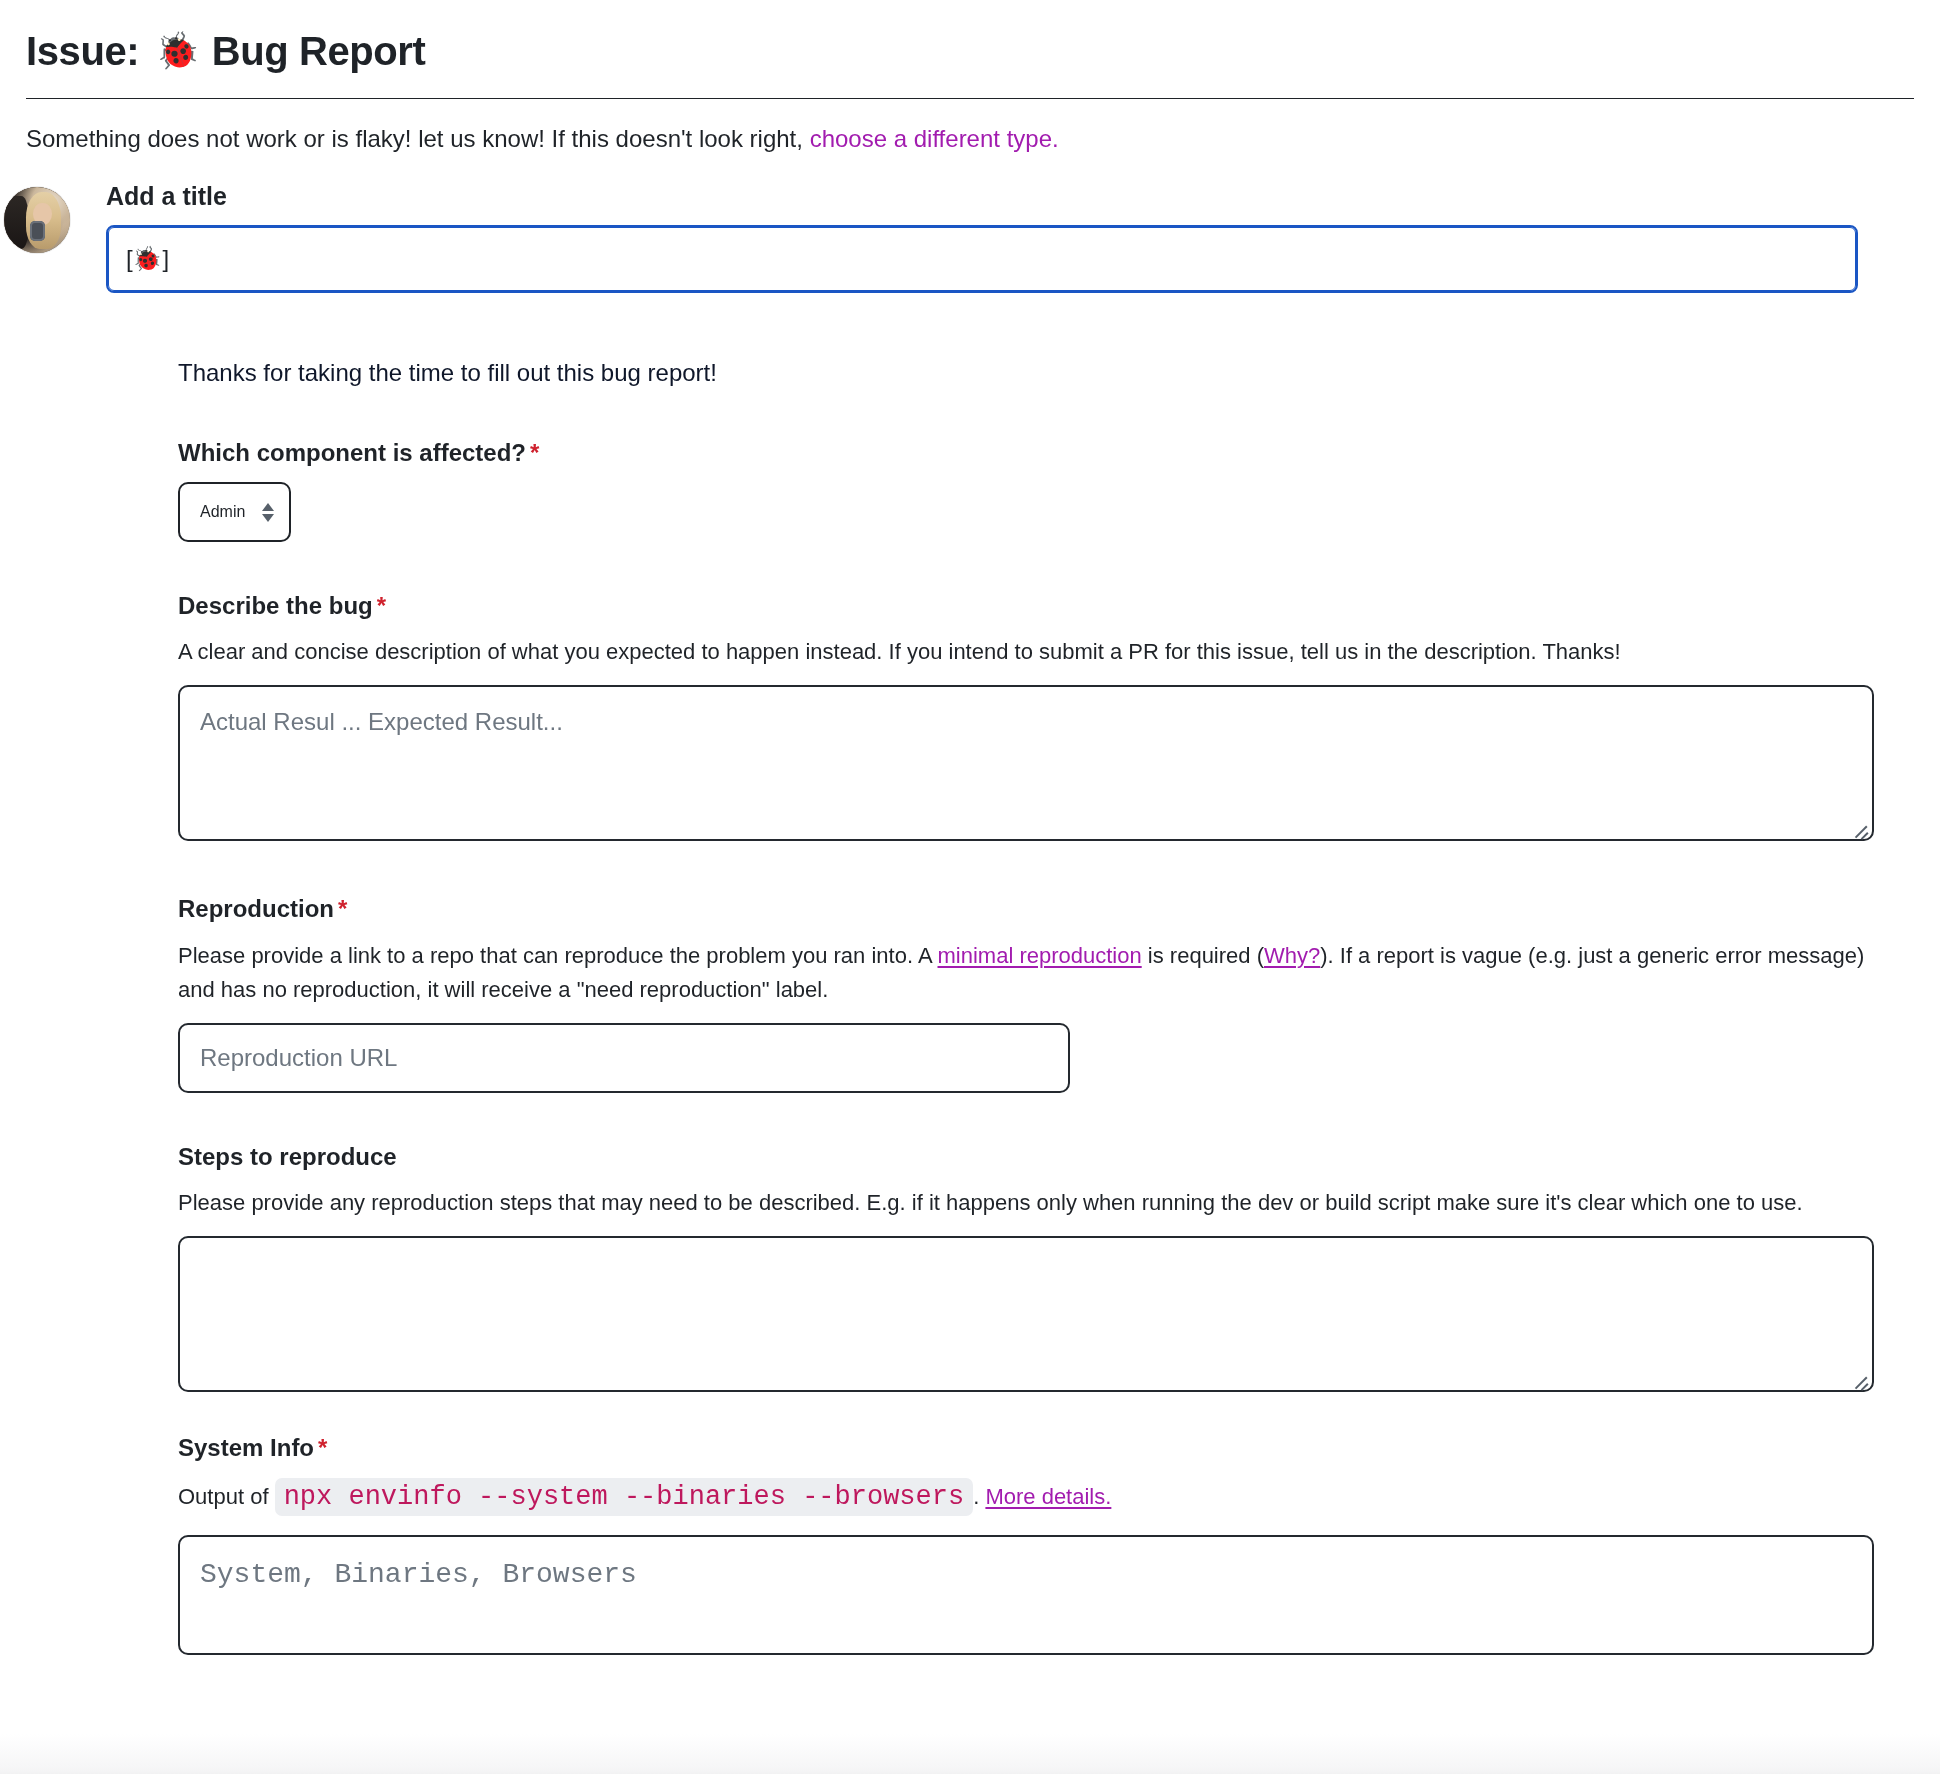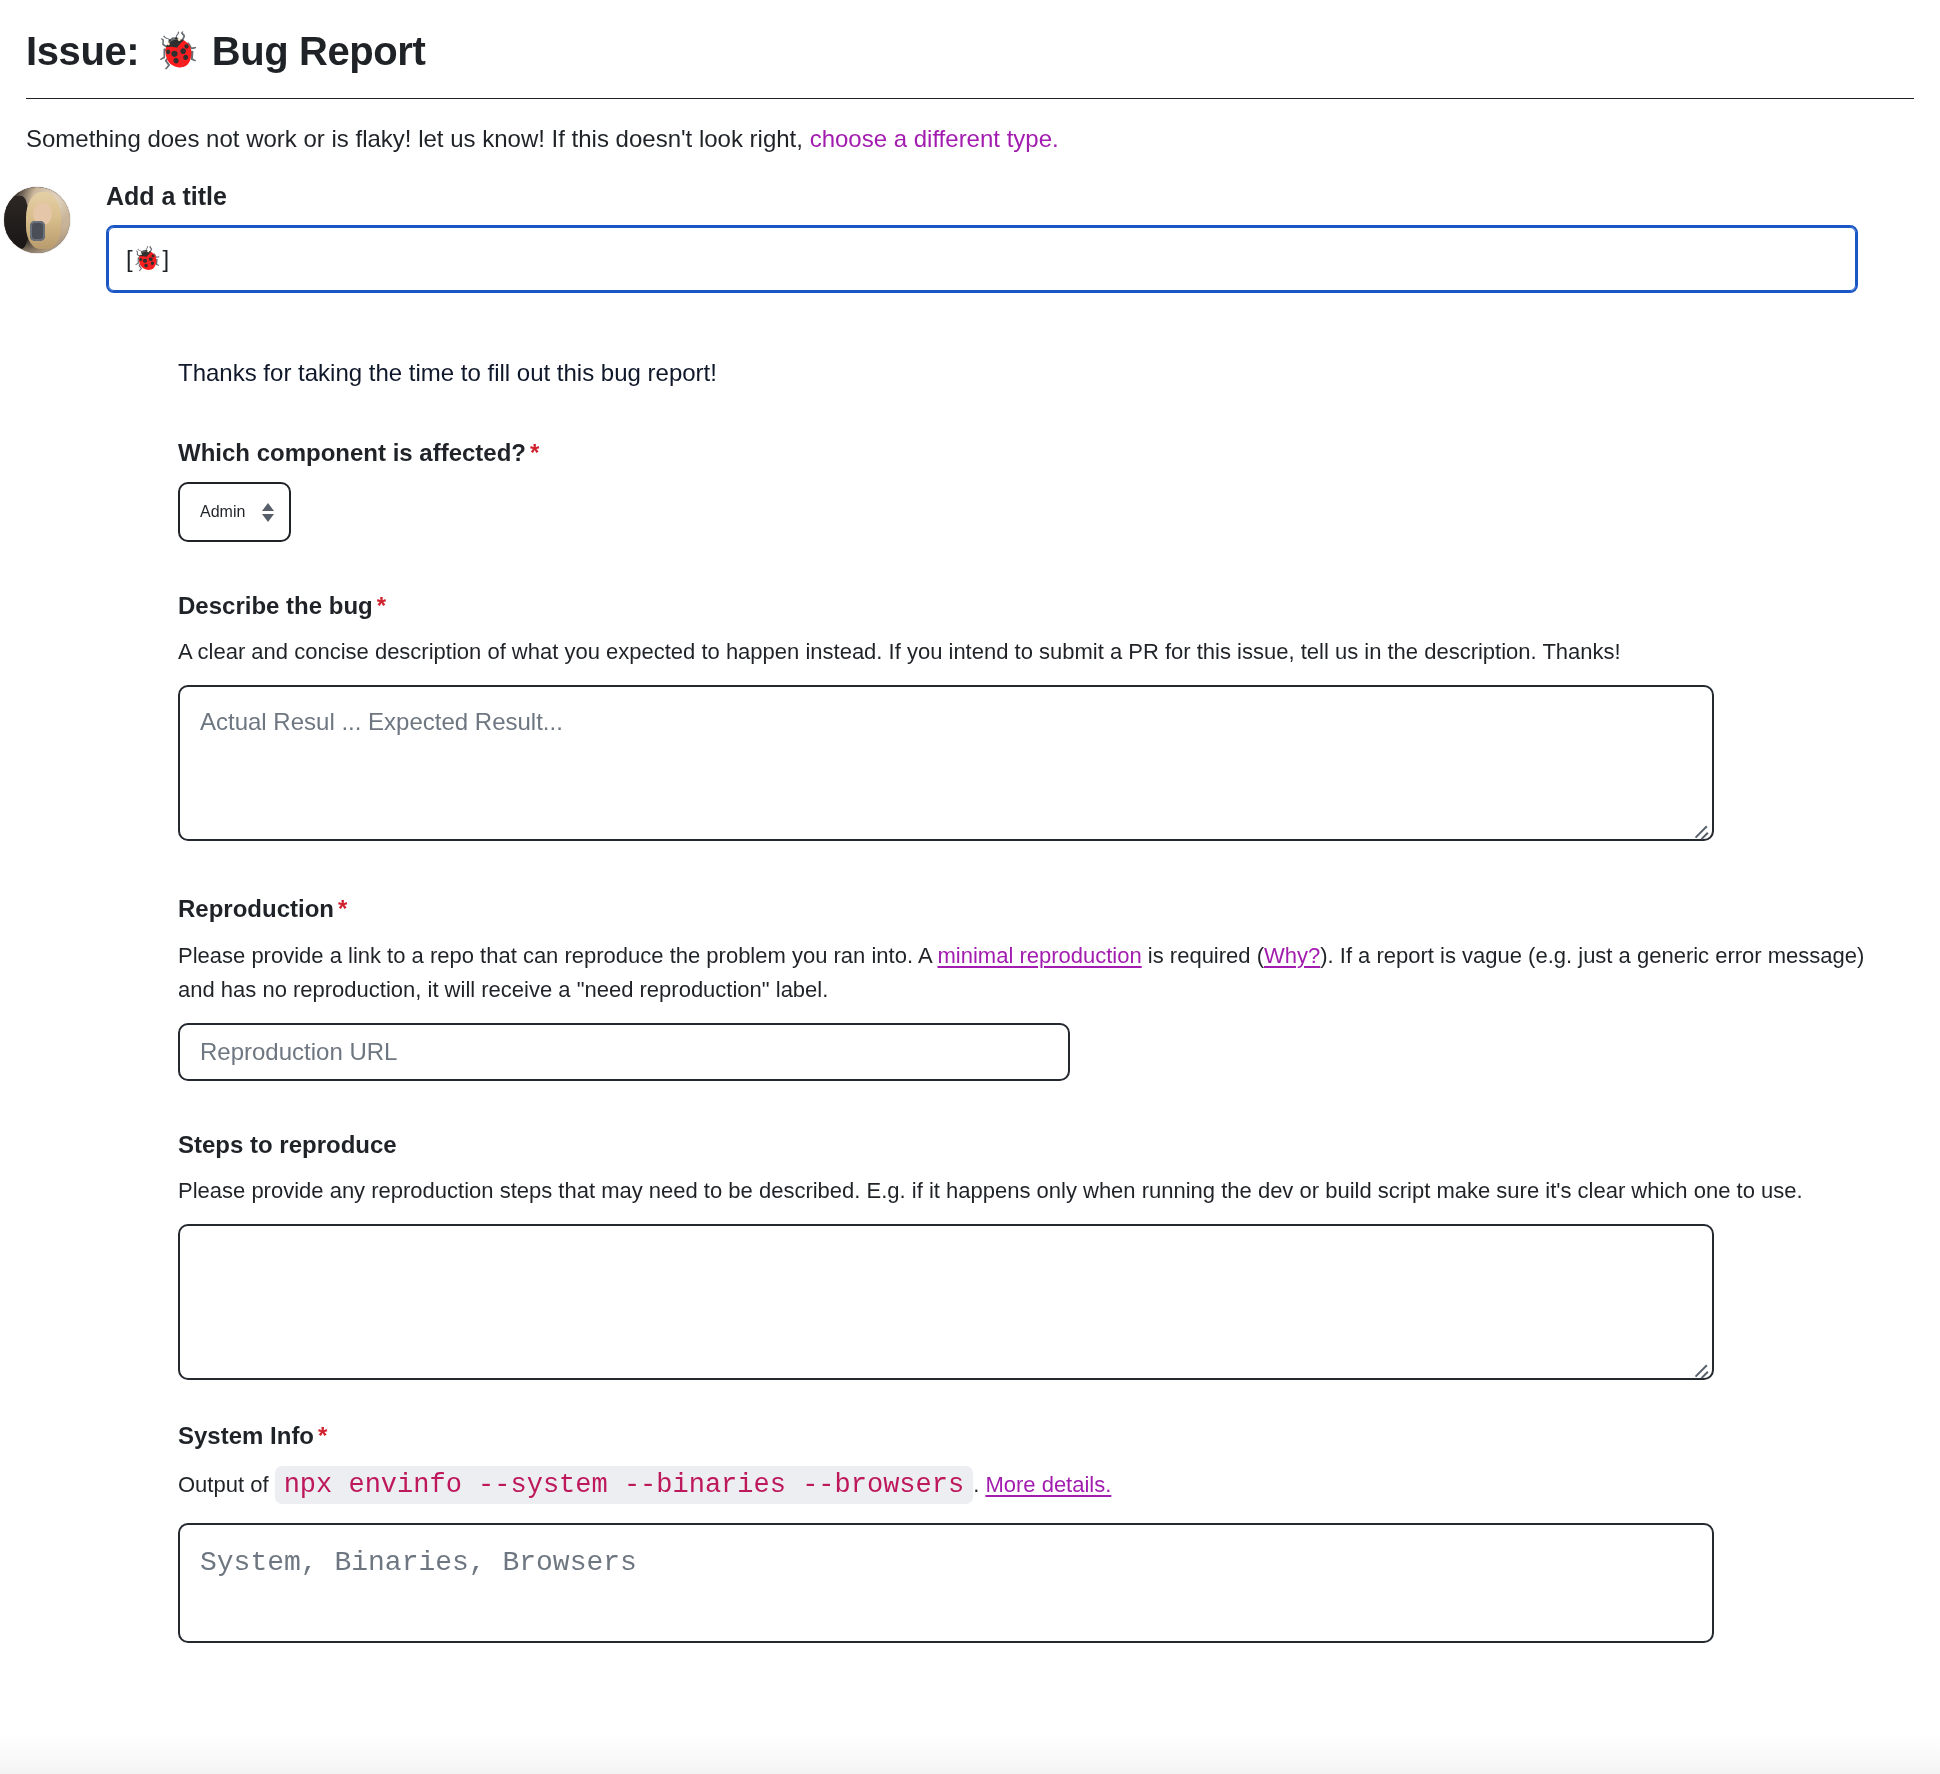--- a/index.html
+++ b/index.html
@@ -207,33 +207,33 @@
     flex-direction: column;
     gap: 3px;
     line-height: 0;
     color: #57606a;
   }
   .chev-stack svg { display: block; }
 
   
   .text-input {
     width: 892px;
-    height: 58px;
+    height: 70px;
     border: 2px solid #24292f;
     border-radius: 10px;
     background: #ffffff;
     font-family: "Liberation Sans", sans-serif;
     font-size: 24px;
     color: #1f2328;
     padding: 0 20px;
   }
   .text-input::placeholder { color: #6e7781; }
 
   .textarea {
-    width: 1536px;
+    width: 1696px;
     border: 2px solid #24292f;
     border-radius: 10px;
     background: #ffffff;
     font-family: "Liberation Sans", sans-serif;
     font-size: 24px;
     color: #1f2328;
     padding: 18px 20px;
     resize: none;
     display: block;
     line-height: 1.45;

